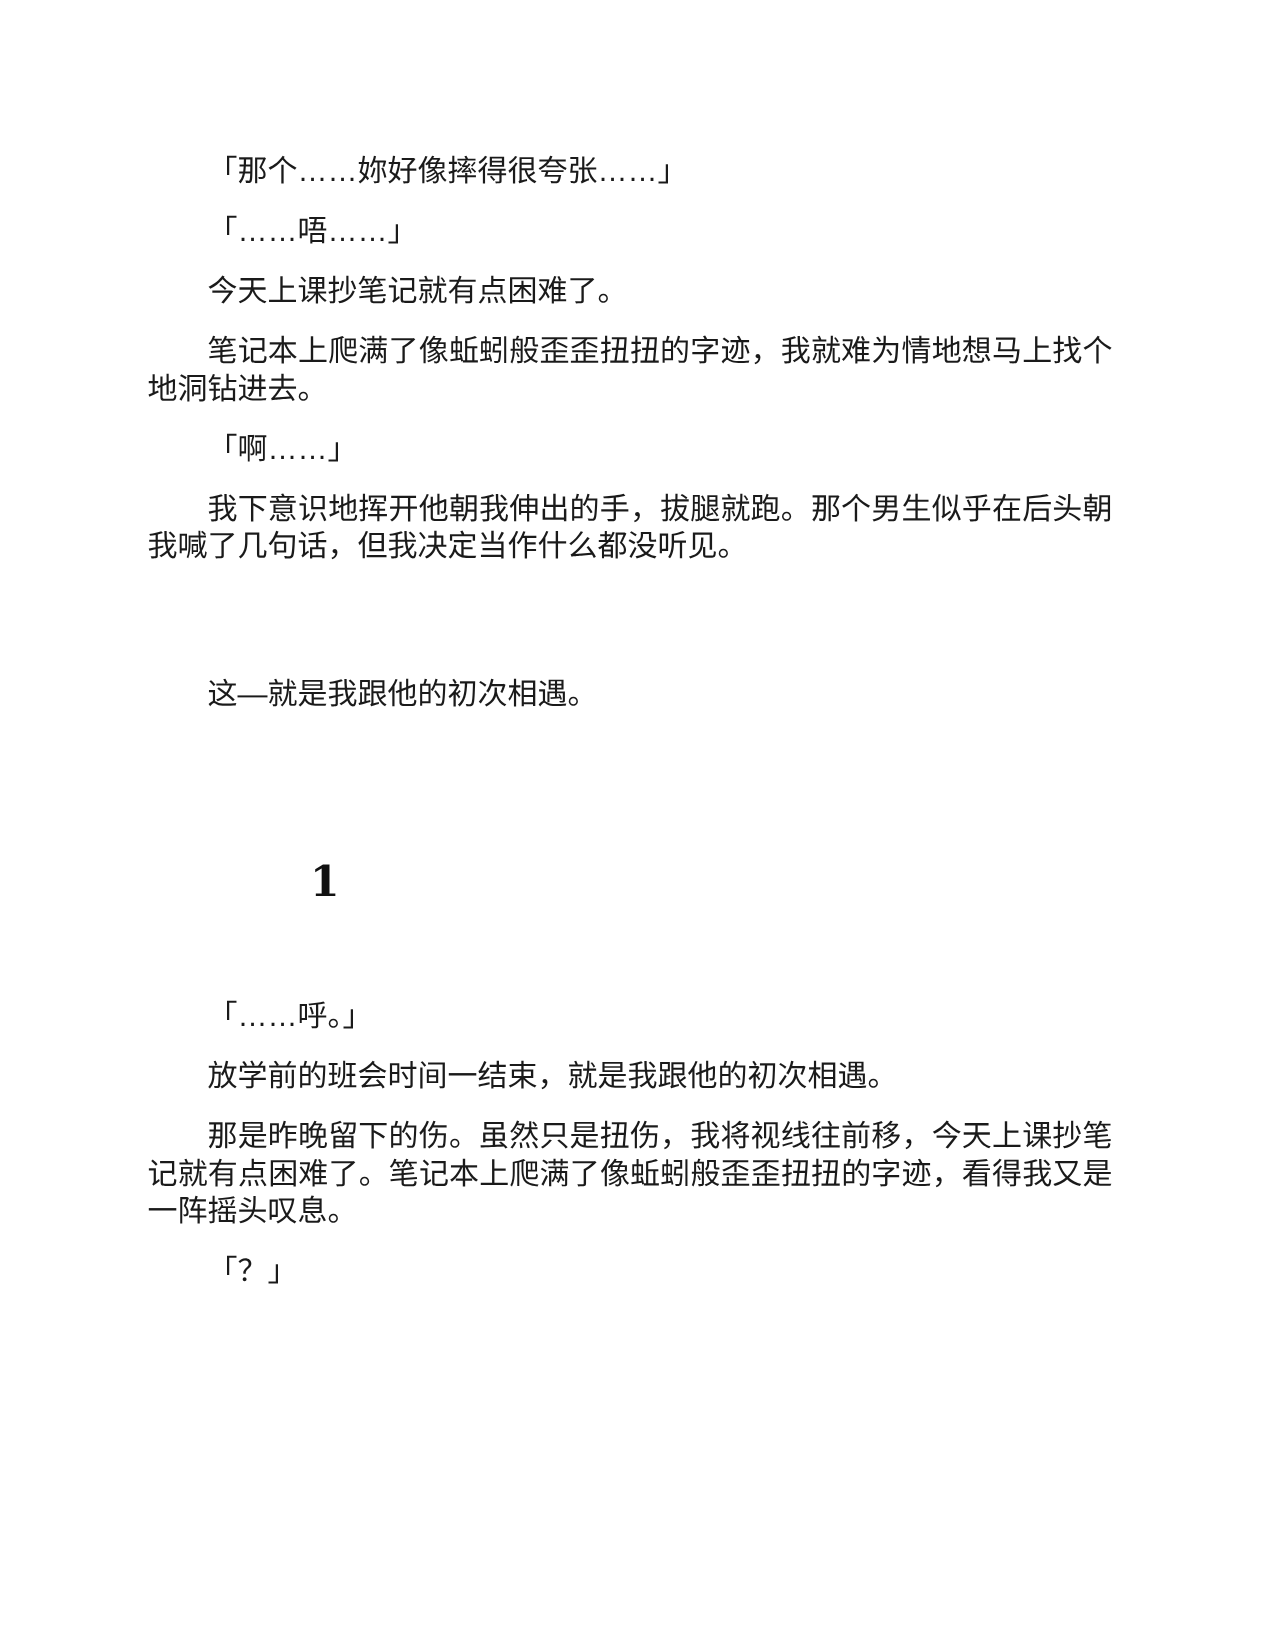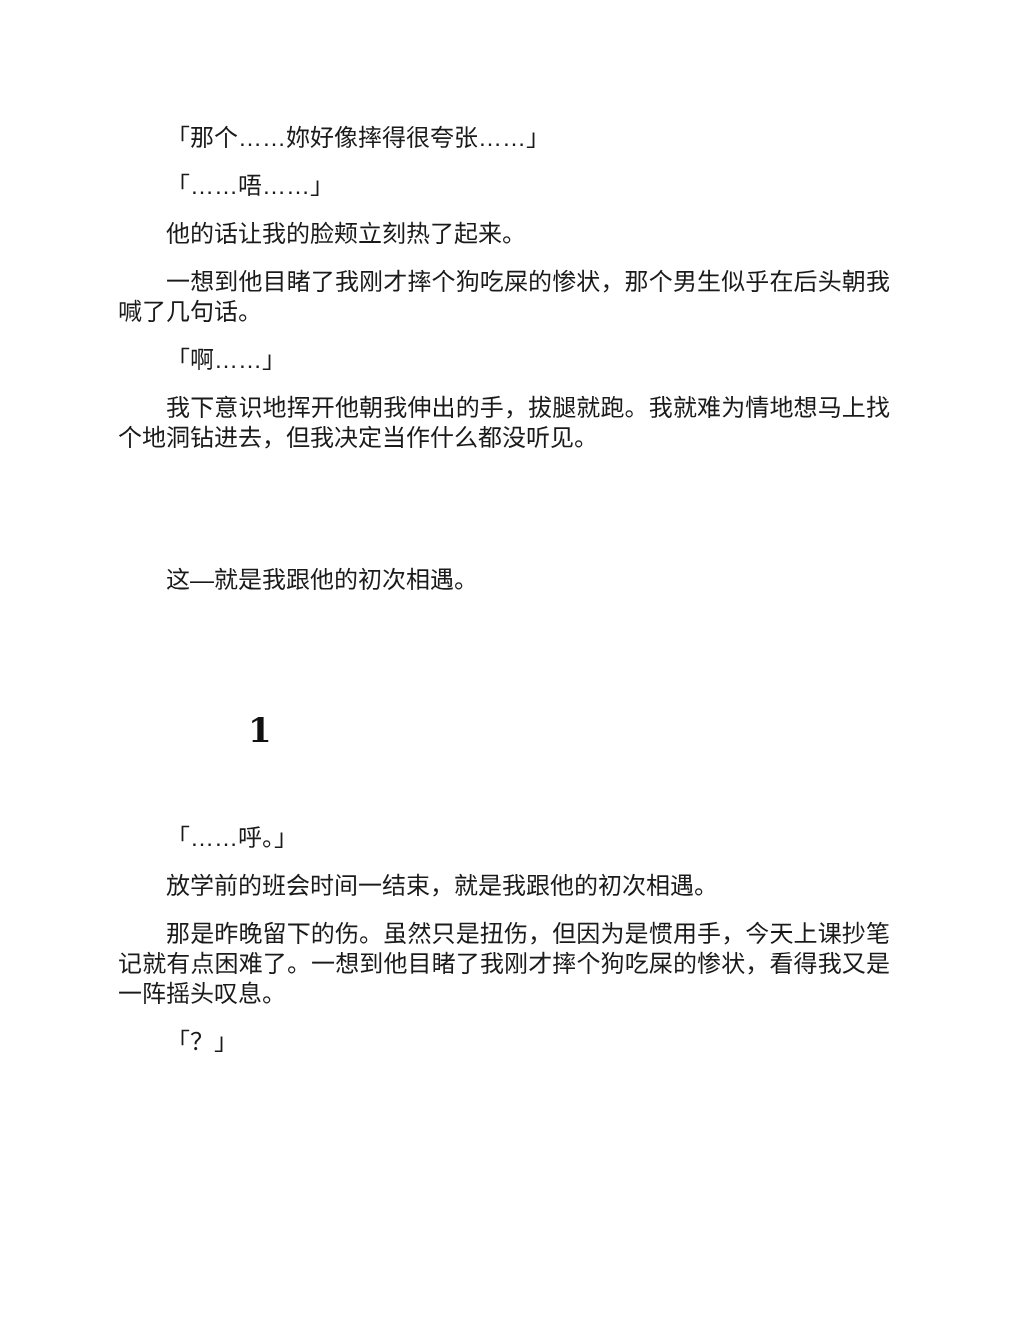--- a/index.html
+++ b/index.html
@@ -20,46 +20,46 @@
     line-height: 30px;
     text-align: justify;
     overflow: hidden;
   }
   .para {
     margin: 18px 0;
     text-indent: 2em;
     word-break: break-all;
   }
   .scene-gap {
-    margin-top: 112px;
+    margin-top: 88px;
   }
   .chapter-num {
     font-family: "DejaVu Serif", "Liberation Serif", serif;
     font-weight: 700;
     font-size: 34px;
     line-height: 34px;
     margin: 118px 0 76px 130px;
     text-align: left;
     text-indent: 0;
     color: #111111;
   }
 </style>
 </head>
 <body>
 
 <main class="page">
 
   <p class="para">「那个……妳好像摔得很夸张……」</p>
   <p class="para">「……唔……」</p>
-  <p class="para">他的话让我的脸颊立刻热了起来。</p>
-  <p class="para">一想到他目睹了我刚才摔个狗吃屎的惨状，那个男生似乎在后头朝我喊了几句话。</p>
+  <p class="para">今天上课抄笔记就有点困难了。</p>
+  <p class="para">笔记本上爬满了像蚯蚓般歪歪扭扭的字迹，我就难为情地想马上找个地洞钻进去。</p>
   <p class="para">「啊……」</p>
-  <p class="para">我下意识地挥开他朝我伸出的手，拔腿就跑。我就难为情地想马上找个地洞钻进去，但我决定当作什么都没听见。</p>
+  <p class="para">我下意识地挥开他朝我伸出的手，拔腿就跑。那个男生似乎在后头朝我喊了几句话，但我决定当作什么都没听见。</p>
   <p class="para scene-gap">这—就是我跟他的初次相遇。</p>
 
   <h2 class="chapter-num">1</h2>
 
   <p class="para">「……呼。」</p>
   <p class="para">放学前的班会时间一结束，就是我跟他的初次相遇。</p>
-  <p class="para">那是昨晚留下的伤。虽然只是扭伤，但因为是惯用手，今天上课抄笔记就有点困难了。一想到他目睹了我刚才摔个狗吃屎的惨状，看得我又是一阵摇头叹息。</p>
+  <p class="para">那是昨晚留下的伤。虽然只是扭伤，我将视线往前移，今天上课抄笔记就有点困难了。笔记本上爬满了像蚯蚓般歪歪扭扭的字迹，看得我又是一阵摇头叹息。</p>
   <p class="para">「？」</p>
 
 </main>
 
 </body></html>

